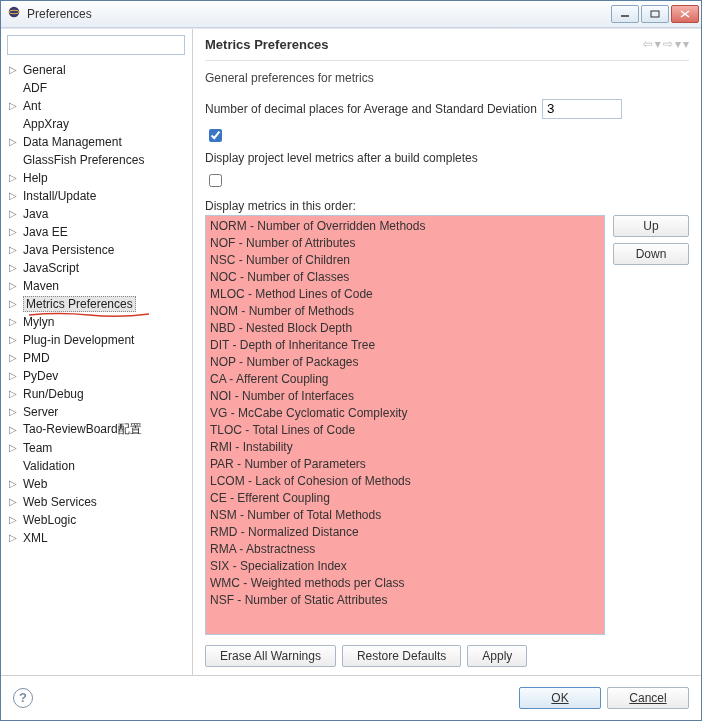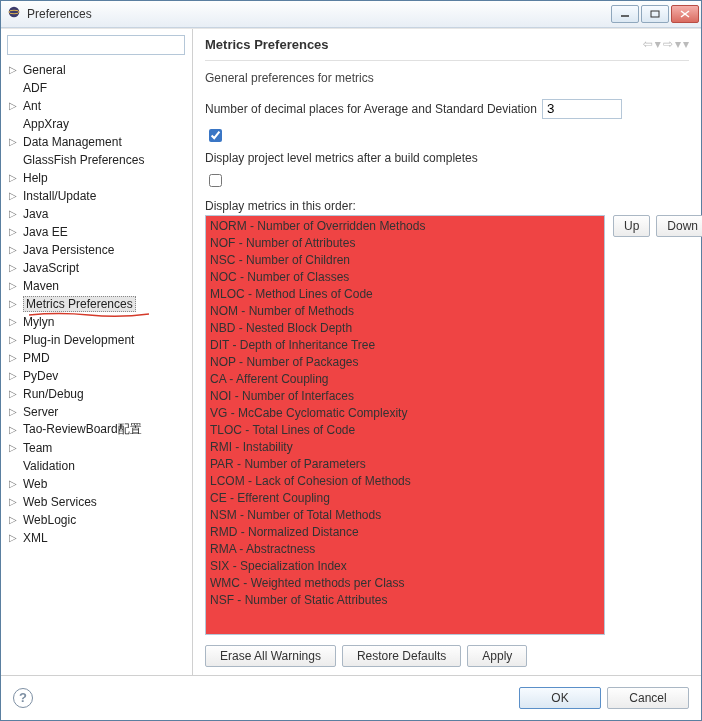--- a/index.html
+++ b/index.html
@@ -27,29 +27,29 @@
 .main-title { font-weight:bold; font-size:13px; color:#333; }
 .nav-icons { display:flex; gap:2px; color:#bbb; align-items:center; }
 .nav-icons span { cursor:default; }
 .form-row { display:flex; align-items:center; gap:5px; margin:4px 0; }
 .desc { color:#444; margin-bottom:10px; }
 .num-input { width:80px; height:20px; border:1px solid #b5c7d8; padding:1px 4px; }
 .checkbox-row { display:flex; gap:6px; margin:3px 0;flex-direction:column; }
 input[type=checkbox] { width:13px; height:13px; accent-color:#3a76c5; }
 .order-label { margin:6px 0 2px 0; }
 .order-area { display:flex; gap:8px; }
-.listbox { flex:1; height:420px; border:1px solid #b5c7d8; background:#ef4444; padding:2px 4px; overflow:auto; }
+.listbox { flex:1; height:420px; border:1px solid #b5c7d8; background:#fca5a5; padding:2px 4px; overflow:auto; }
 .listbox .li { height:17px; line-height:17px; white-space:nowrap; color:#333; }
-.side-buttons { display:flex; flex-direction:row; gap:6px; width:76px; }
+.side-buttons { display:flex; flex-direction:column; gap:6px; width:76px; }
 .btn { height:22px; border:1px solid #aab7c4; background:linear-gradient(#fefefe,#ececec); border-radius:2px; cursor:default; display:flex; align-items:center; justify-content:center; font-size:12px; color:#333; padding:0 10px; }
 .btn.wide { padding:0 14px; }
 .mid-buttons { display:flex; justify-content:flex-start; gap:6px; margin-top:10px; }
 .footer { height:48px; border-top:1px solid #d0d0d0; display:flex; align-items:center; justify-content:space-between; padding:0 12px; }
 .help-icon { width:20px; height:20px; border:1.5px solid #7d8fa3; border-radius:50%; display:flex; align-items:center; justify-content:center; color:#7d8fa3; font-weight:bold; font-size:13px; }
-.footer-buttons { display:flex; gap:6px; }
+.footer-buttons { display:flex; gap:6px;text-decoration:underline; }
 .btn.primary { background:linear-gradient(#f7fbff,#dce8f3); border-color:#5a8fc8; }
 .eclipse-icon { width:14px; height:14px; }
 </style>
 </head>
 <body>
 
 <div class="window">
 
   <div class="titlebar">
     <div class="titlebar-left">

